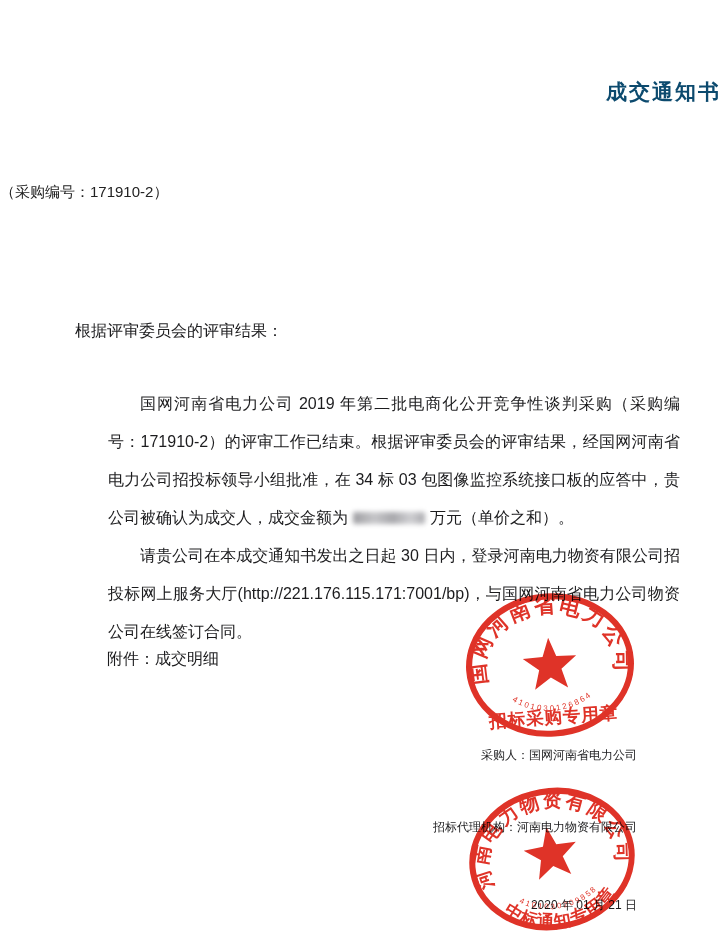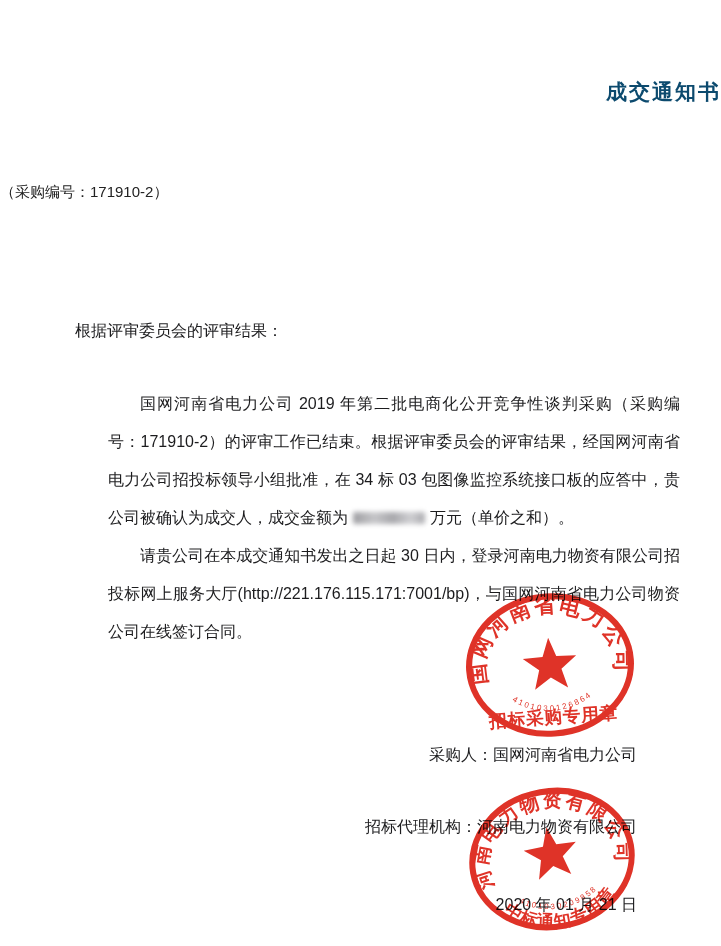--- a/index.html
+++ b/index.html
@@ -70,21 +70,21 @@
     position: absolute;
     top: 648px;
     left: 75px;
     font-size: 16px;
     line-height: 22px;
     text-indent: 2em;
   }
   .sig-line {
     position: absolute;
     right: 84px;
-    font-size: 16px;
+    font-size: 12px;
     line-height: 22px;
     white-space: nowrap;
     color: #1c1c1e;
   }
   .purchaser-line { top: 744px; }
   .agency-line { top: 816px; }
   .date-line { top: 894px; }
 
   .seal {
     position: absolute;
@@ -118,20 +118,21 @@
   <div class="proc-no">（采购编号：171910-2）</div>
 
   <div class="addressee">根据评审委员会的评审结果：</div>
 
   <div class="body-para para-1">
     <span>国网河南省电力公司 2019 年第二批电商化公开竞争性谈判采购（采购编号：171910-2）的评审工作已结束。根据评审委员会的评审结果，经国网河南省电力公司招投标领导小组批准，在 34 标 03 包图像监控系统接口板的应答中，贵公司被确认为成交人，成交金额为</span><span class="redacted-amount"></span><span>万元（单价之和）。</span>
   </div>
 
   <div class="body-para para-2">请贵公司在本成交通知书发出之日起 30 日内，登录河南电力物资有限公司招投标网上服务大厅(http://221.176.115.171:7001/bp)，与国网河南省电力公司物资公司在线签订合同。</div>
 
+  <div class="attachment-line">附件：成交明细</div>
 
   <div class="sig-line purchaser-line">采购人：国网河南省电力公司</div>
 
   <div class="sig-line agency-line">招标代理机构：河南电力物资有限公司</div>
 
   <div class="sig-line date-line">2020 年 01 月 21 日</div>
 
   <div class="seal seal-1">
     <svg viewBox="0 0 200 170">
       <ellipse cx="100" cy="85" rx="92" ry="78" fill="none" stroke="#dd2317" stroke-width="7"></ellipse>

